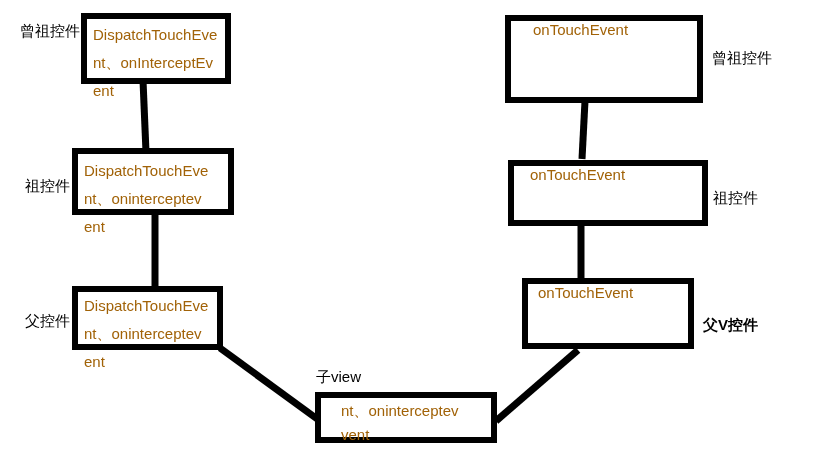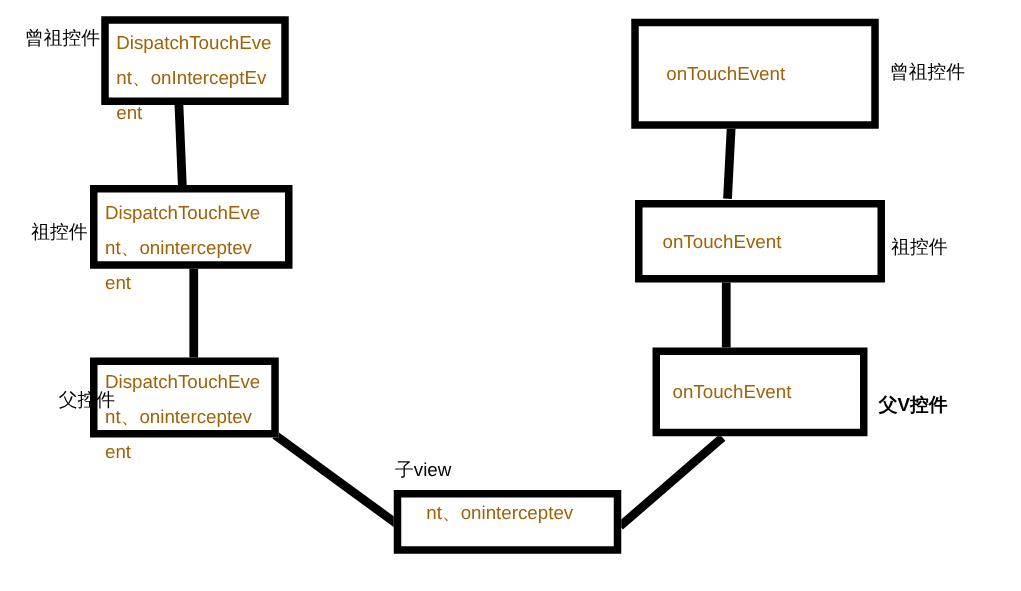--- a/index.html
+++ b/index.html
@@ -42,21 +42,21 @@
   .childbox {
     padding-top: 1px;
   }
   .childbox .bline {
     line-height: 24px;
     padding-left: 20px;
     white-space: nowrap;
   }
   .rbox {
     display: flex;
-    align-items: center;
+    align-items: flex-start;
   }
   .label {
     position: absolute;
     font-size: 15px;
     line-height: 16px;
     color: #000000;
     white-space: nowrap;
   }
   .label-right-align {
     text-align: right;
@@ -89,35 +89,36 @@
   </div>
 
   <div class="box lbox" style="left:72px; top:286px; width:151px; height:64px; padding-top:0;">
     <div class="bline">DispatchTouchEve</div>
     <div class="bline">nt、oninterceptev</div>
     <div class="bline">ent</div>
   </div>
 
   <div class="box childbox" style="left:315px; top:392px; width:182px; height:51px;">
     <div class="bline">nt、oninterceptev</div>
+    <div class="bline">vent</div>
   </div>
 
   <div class="box rbox" style="left:505px; top:15px; width:198px; height:88px; padding-left:22px;">
     <span>onTouchEvent</span>
   </div>
 
   <div class="box rbox" style="left:508px; top:160px; width:200px; height:66px; padding-left:16px;">
     <span>onTouchEvent</span>
   </div>
 
   <div class="box rbox" style="left:522px; top:278px; width:172px; height:71px; padding-left:10px;">
     <span>onTouchEvent</span>
   </div>
 
   <div class="label label-right-align" style="left:14px; top:23px; width:66px;">曾祖控件</div>
   <div class="label" style="left:25px; top:178px;">祖控件</div>
-  <div class="label" style="left:25px; top:313px;margin-left:22px;">父控件</div>
+  <div class="label" style="left:25px; top:313px;">父控件</div>
   <div class="label" style="left:316px; top:369px;">子view</div>
   <div class="label" style="left:712px; top:50px;">曾祖控件</div>
   <div class="label" style="left:713px; top:190px;">祖控件</div>
   <div class="label" style="left:703px; top:317px;font-weight:bold;">父V控件</div>
 
 </div>
 
 </body></html>

